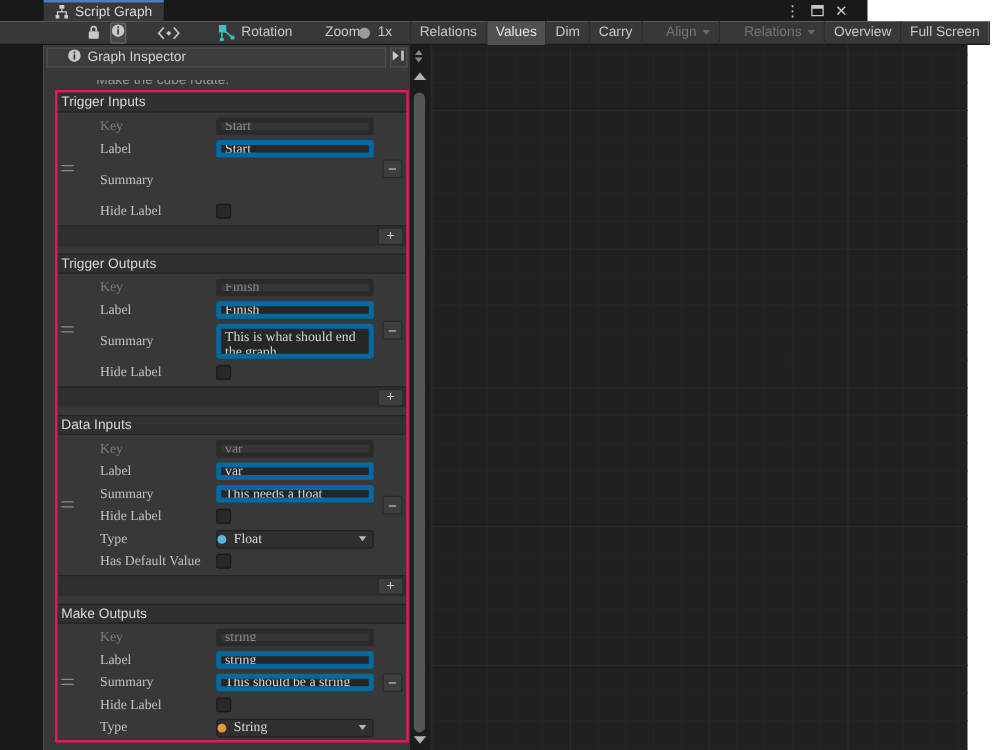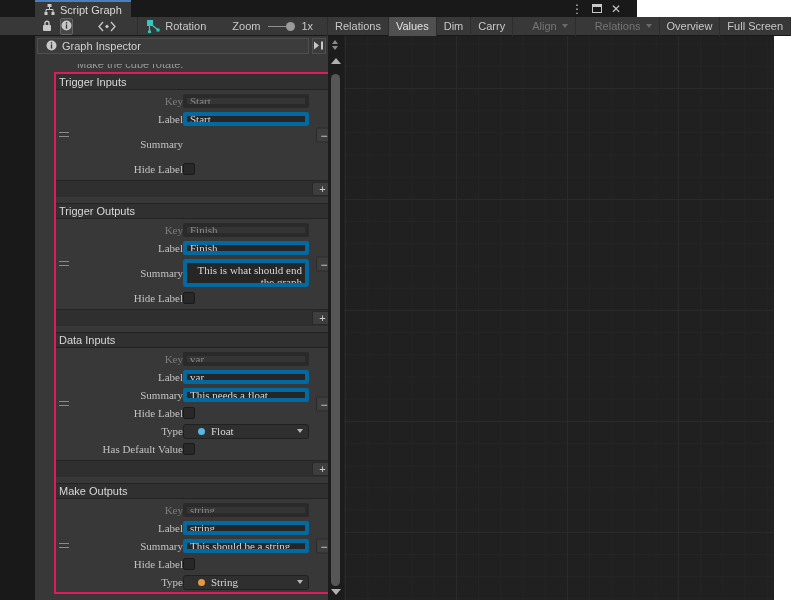--- a/index.html
+++ b/index.html
@@ -2,33 +2,33 @@
 <html><head>
 <meta charset="utf-8">
 <style>
   * { box-sizing: border-box; }
   html,body { margin:0; padding:0; }
   body {
     width:800px; height:600px; background:#ffffff; position:relative; overflow:hidden;
     font-family:"Liberation Sans", sans-serif; font-size:11px; color:#c8c8c8;
     -webkit-font-smoothing:antialiased;
   }
-  .titlebar { position:absolute; left:0; top:0; width:637px; height:17px; background:#191919; }
+  .titlebar { position:absolute; left:0; top:0; width:694px; height:17px; background:#191919; }
   .tab {
     position:absolute; left:35px; top:0; height:17px; background:#383838;
     border-top:2px solid #4a7fbd; display:flex; align-items:center; gap:5px;
     padding:0 9px; color:#d8d8d8;
   }
   .winctrl { position:absolute; right:16px; top:0; height:17px; display:flex; align-items:center; gap:9px; color:#c8c8c8; }
   .winctrl .glyph { font-size:12px; line-height:1; cursor:default; }
   .max-icon { width:10px; height:9px; border:1px solid #c8c8c8; border-top:3px solid #c8c8c8; }
 
   .toolbar {
     position:absolute; left:0; top:17px; width:791px; height:19px; background:#383838;
-    border-bottom:1px solid #191919; display:flex; align-items:center; color:#c8c8c8;
+    border-bottom:1px solid #191919; display:flex; align-items:center; color:#c8c8c8;padding-left:28px;
   }
   .tb-icon { display:flex; align-items:center; }
   .info-btn {
     width:22px; height:17px; background:#474747; border:1px solid #656565; border-radius:2px;
     display:flex; align-items:center; justify-content:center;
   }
   .tb-sep { width:1px; height:18px; background:#2d2d2d; }
   .slider-track { width:88px; height:1px; background:#8f8f8f; position:relative; }
   .slider-knob { position:absolute; right:0; top:-4px; width:9px; height:9px; border-radius:50%; background:#9a9a9a; }
   .tb-buttons { display:flex; height:19px; margin-left:14px; }
@@ -53,50 +53,50 @@
       linear-gradient(to bottom,#2a2a2a 1px,transparent 1px),
       linear-gradient(to right,#242424 1px,transparent 1px),
       linear-gradient(to bottom,#242424 1px,transparent 1px);
     background-size:111px 111px,111px 111px,22.2px 22.2px,22.2px 22.2px;
     background-position:1px 52px,1px 52px,1px 52px,1px 52px;
   }
 
   .insp-header {
     position:absolute; left:2px; top:2px; width:272px; height:16px;
     border:1px solid #4f4f4f; background:#3c3c3c; display:flex; align-items:center; gap:5px;
-    padding:0 8px; color:#d2d2d2;
+    padding:0 16px; color:#d2d2d2;
   }
   .dock-btn {
     position:absolute; left:277px; top:2px; width:14px; height:16px;
     border:1px solid #4f4f4f; background:#3c3c3c; display:flex; align-items:center; justify-content:center;
   }
   .clip-row { position:absolute; left:0; top:20px; width:290px; height:13px; overflow:hidden;margin-top:8px; }
   .clip-row .inner { margin:-6px 0 0 42px; color:#9a9a9a; }
 
   .highlight {
-    position:absolute; left:19px; top:36px; width:283px; height:522px;
-    border:2px solid #e11a60; background:#383838; overflow:hidden;text-align:right;
+    position:absolute; left:9px; top:36px; width:283px; height:522px;
+    border:2px solid #e11a60; background:#383838; overflow:hidden;
   }
   .sec-header { height:16px; background:#303030; border-bottom:1px solid #232323; border-top:1px solid #232323; color:#d8d8d8; padding-left:3px; display:flex; align-items:center; }
   .section:first-child .sec-header { border-top:none; }
   .item { position:relative; padding:2px 26px 2px 34px; }
   .row { height:18px; display:flex; align-items:center;font-family:Liberation Serif, serif; }
   .row.tall { height:32px; }
   .row-label { width:93px; flex:none; color:#c2c2c2; overflow:hidden; white-space:nowrap; }
   .row-label.dim { color:#7c7c7c; }
   .field {
     flex:1; min-width:0; height:14px; background:#262626; border:4px solid #0369a1; border-radius:2px;
     color:#d8d8d8; padding:0 3px; display:flex; align-items:center; white-space:nowrap; overflow:hidden;
   }
   .field.dim { background:#353535; color:#8a8a8a; border-color:#2a2a2a; }
   .field.area { height:28px; align-items:flex-start; padding:1px 3px; line-height:12px; white-space:normal; border-radius:3px; }
   .checkbox { width:12px; height:12px; background:#282828; border:1px solid #1a1a1a; border-radius:2px; flex:none; }
   .dropdown {
     flex:1; min-width:0; height:15px; background:#2f2f2f; border:1px solid #202020; border-radius:3px;
-    display:flex; align-items:center; gap:6px; padding:0 14px; color:#d8d8d8; position:relative;
+    display:flex; align-items:center; gap:6px; padding:0 0; color:#d8d8d8; position:relative;
   }
   .dot { width:7px; height:7px; border-radius:50%; flex:none; }
   .dropdown .dd-caret { position:absolute; right:5px; margin:0; border-top-color:#b8b8b8; }
   .handle { position:absolute; left:3px; top:50%; margin-top:-3px; width:10px; height:5px; border-top:1px solid #8a8a8a; border-bottom:1px solid #8a8a8a; }
   .remove-btn {
     position:absolute; right:3px; top:50%; transform:translateY(-50%);
     width:16px; height:15px; background:#3e3e3e; border:1px solid #2a2a2a; border-radius:2px;
     color:#cccccc; display:flex; align-items:center; justify-content:center; font-size:12px; line-height:1;
   }
   .sec-footer { height:17px; background:#2f2f2f; border-top:1px solid #242424; position:relative; }

